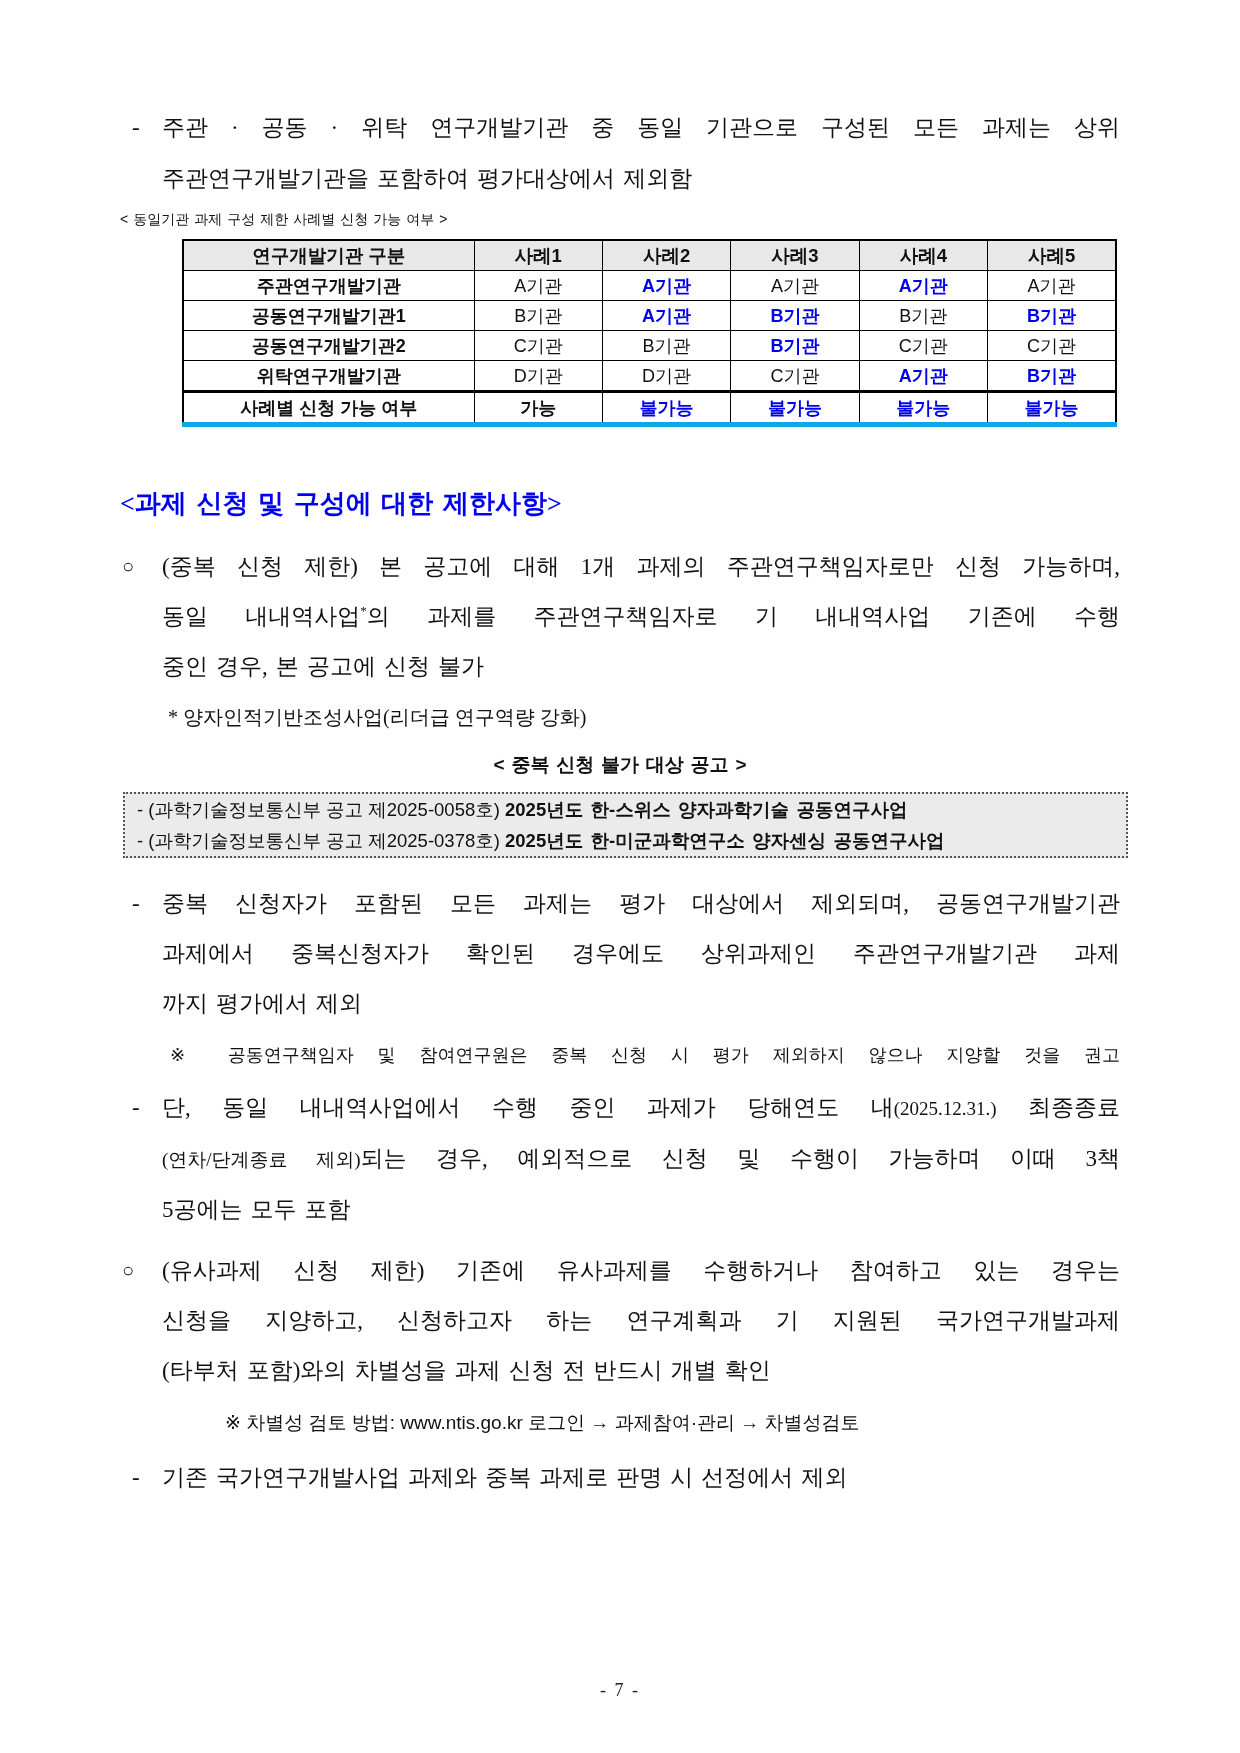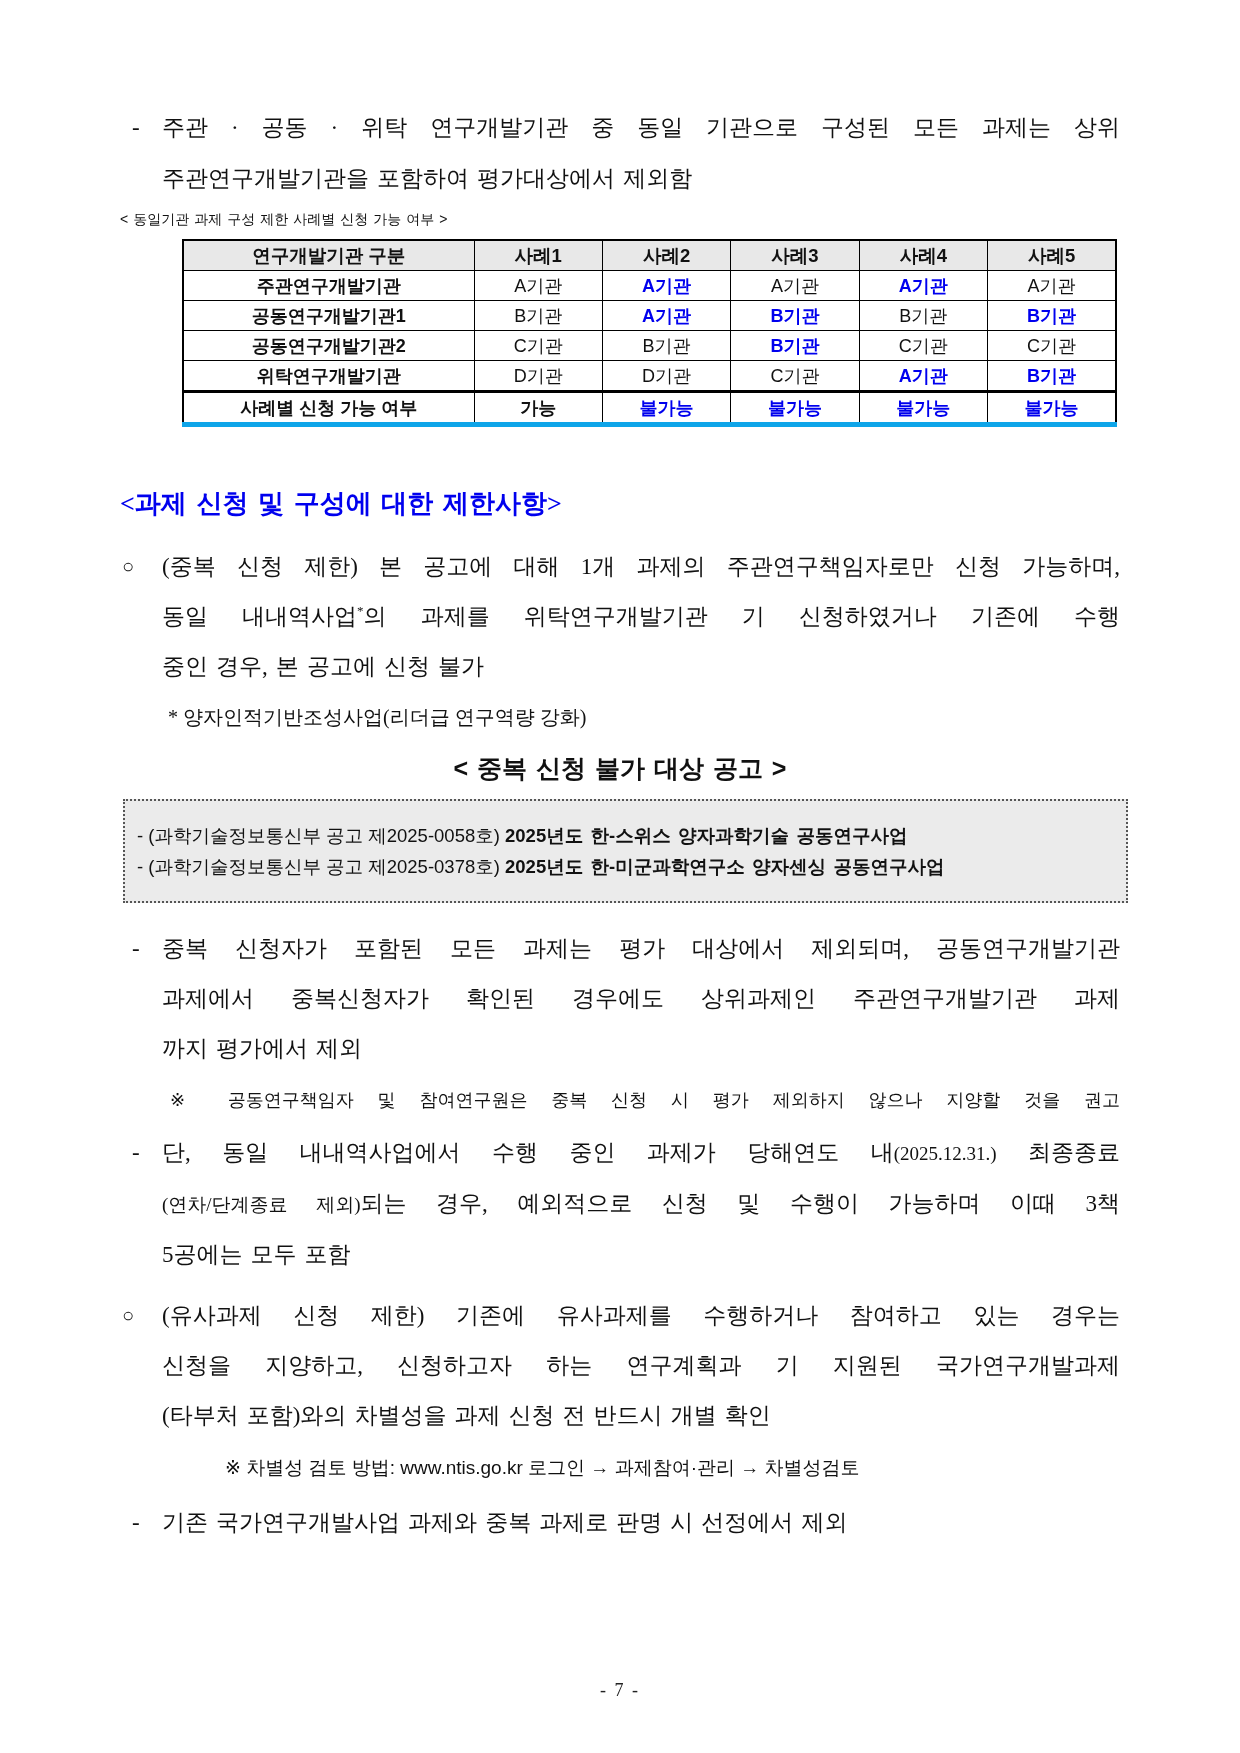--- a/index.html
+++ b/index.html
@@ -45,26 +45,26 @@
   table.case tr.summary td{font-weight:bold;border-top:3px solid #000;border-bottom:5px solid #0ea5e9;}
   table.case td.blue{color:var(--accent,#0000ee);font-weight:bold;}
   
   .section-heading{
     color:var(--accent,#0000ee);font-weight:bold;
     font-size:26px;line-height:34px;margin-top:60px;word-spacing:0.12em;
   }
   .mt-first{margin-top:30px;}
   .mt-line{margin-top:19px;}
   .footnote{margin-top:22px;margin-left:48px;font-size:20px;line-height:26px;}
-  .box-title{font-weight:bold;font-size:25px;text-align:center;margin-top:22px;word-spacing:0.08em;}
+  .box-title{font-weight:bold;font-size:19px;text-align:center;margin-top:22px;word-spacing:0.08em;}
   .notice-box{
     margin-top:14px;margin-left:3px;margin-right:-8px;
     background:var(--box-bg,#ebebeb);
     border:2px dotted #555;
-    padding:19px 12px;
+    padding:0 12px;
     font-size:18.5px;line-height:31px;
   }
   .notice-box .nb-name{font-weight:bold;word-spacing:0.12em;}
   .note-indent2{margin-left:50px;margin-top:24px;font-size:18px;line-height:25px;}
   .note-indent3{margin-left:105px;margin-top:24px;font-size:19px;line-height:26px;}
   .footer{
     margin-top:auto;text-align:center;font-size:18px;color:#222;
     font-family:"Liberation Serif","DejaVu Serif",serif;
     letter-spacing:2px;
   }
@@ -142,21 +142,21 @@
           <td class="blue">불가능</td>
         </tr>
       </tbody>
   </table>
 
   <div class="section-heading">&lt;과제 신청 및 구성에 대한 제한사항&gt;</div>
 
   <div class="bullet-item mt-first">
     <span class="bullet circle serifline">○</span>
     <div class="serifline just">(중복 신청 제한) 본 공고에 대해 1개 과제의 주관연구책임자로만 신청 가능하며,</div>
-    <div class="serifline just mt-line"><span>동일 내내역사업</span><span class="sup">*</span><span>의 과제를 위탁연구개발기관 기 신청하였거나 기존에 수행</span></div>
+    <div class="serifline just mt-line"><span>동일 내내역사업</span><span class="sup">*</span><span>의 과제를 주관연구책임자로 기 내내역사업 기존에 수행</span></div>
     <div class="serifline mt-line">중인 경우, 본 공고에 신청 불가</div>
   </div>
   <div class="footnote">* 양자인적기반조성사업(리더급 연구역량 강화)</div>
 
   <div class="box-title gothic">&lt; 중복 신청 불가 대상 공고 &gt;</div>
   <div class="notice-box gothic">
     <div><span>- (과학기술정보통신부 공고 제2025-0058호) </span><span class="nb-name">2025년도 한-스위스 양자과학기술 공동연구사업</span></div>
     <div><span>- (과학기술정보통신부 공고 제2025-0378호) </span><span class="nb-name">2025년도 한-미군과학연구소 양자센싱 공동연구사업</span></div>
   </div>
 

